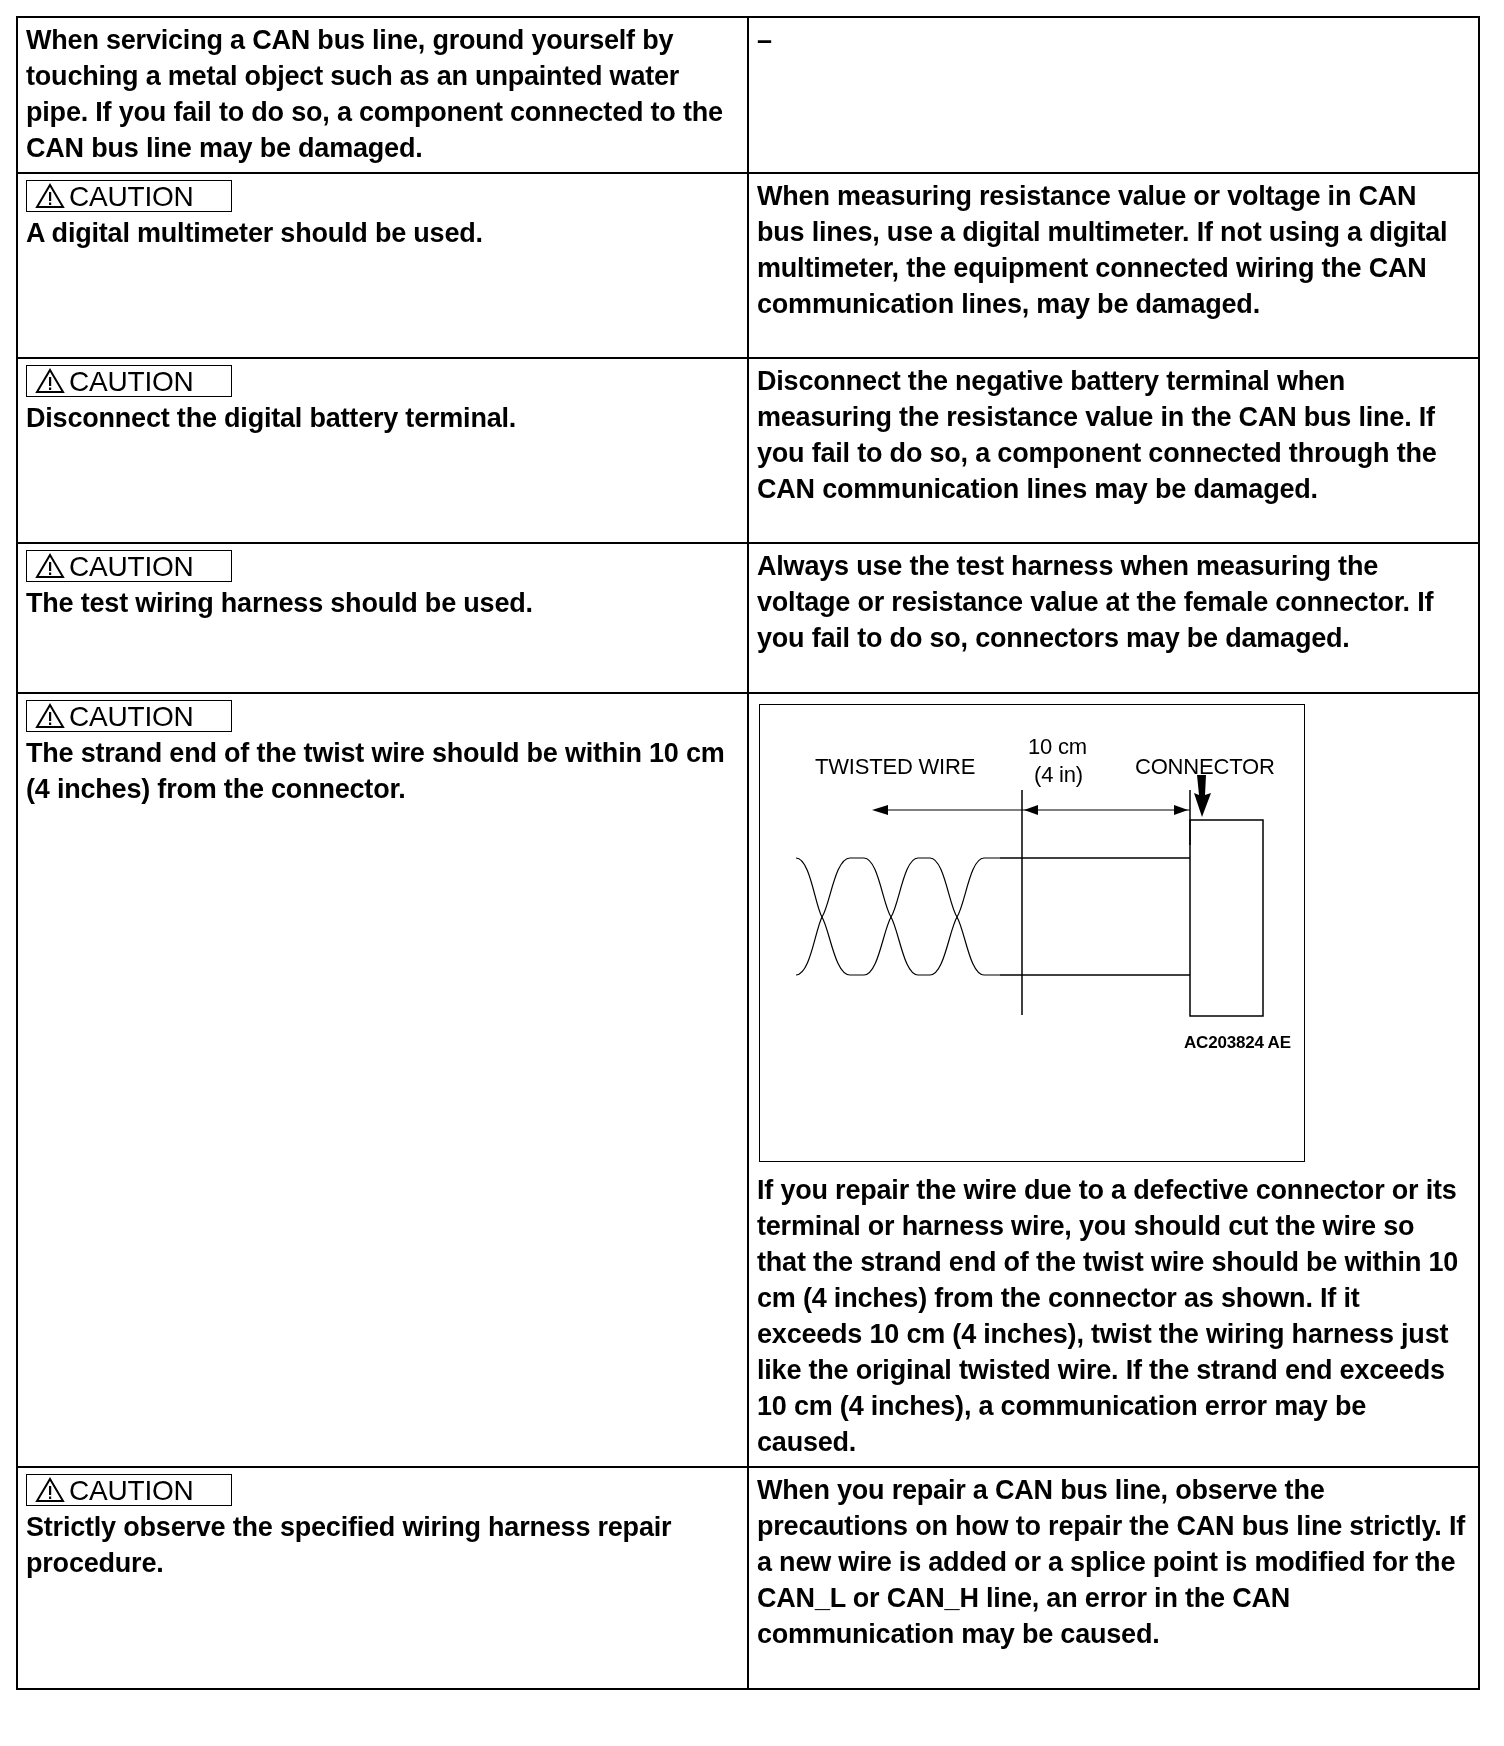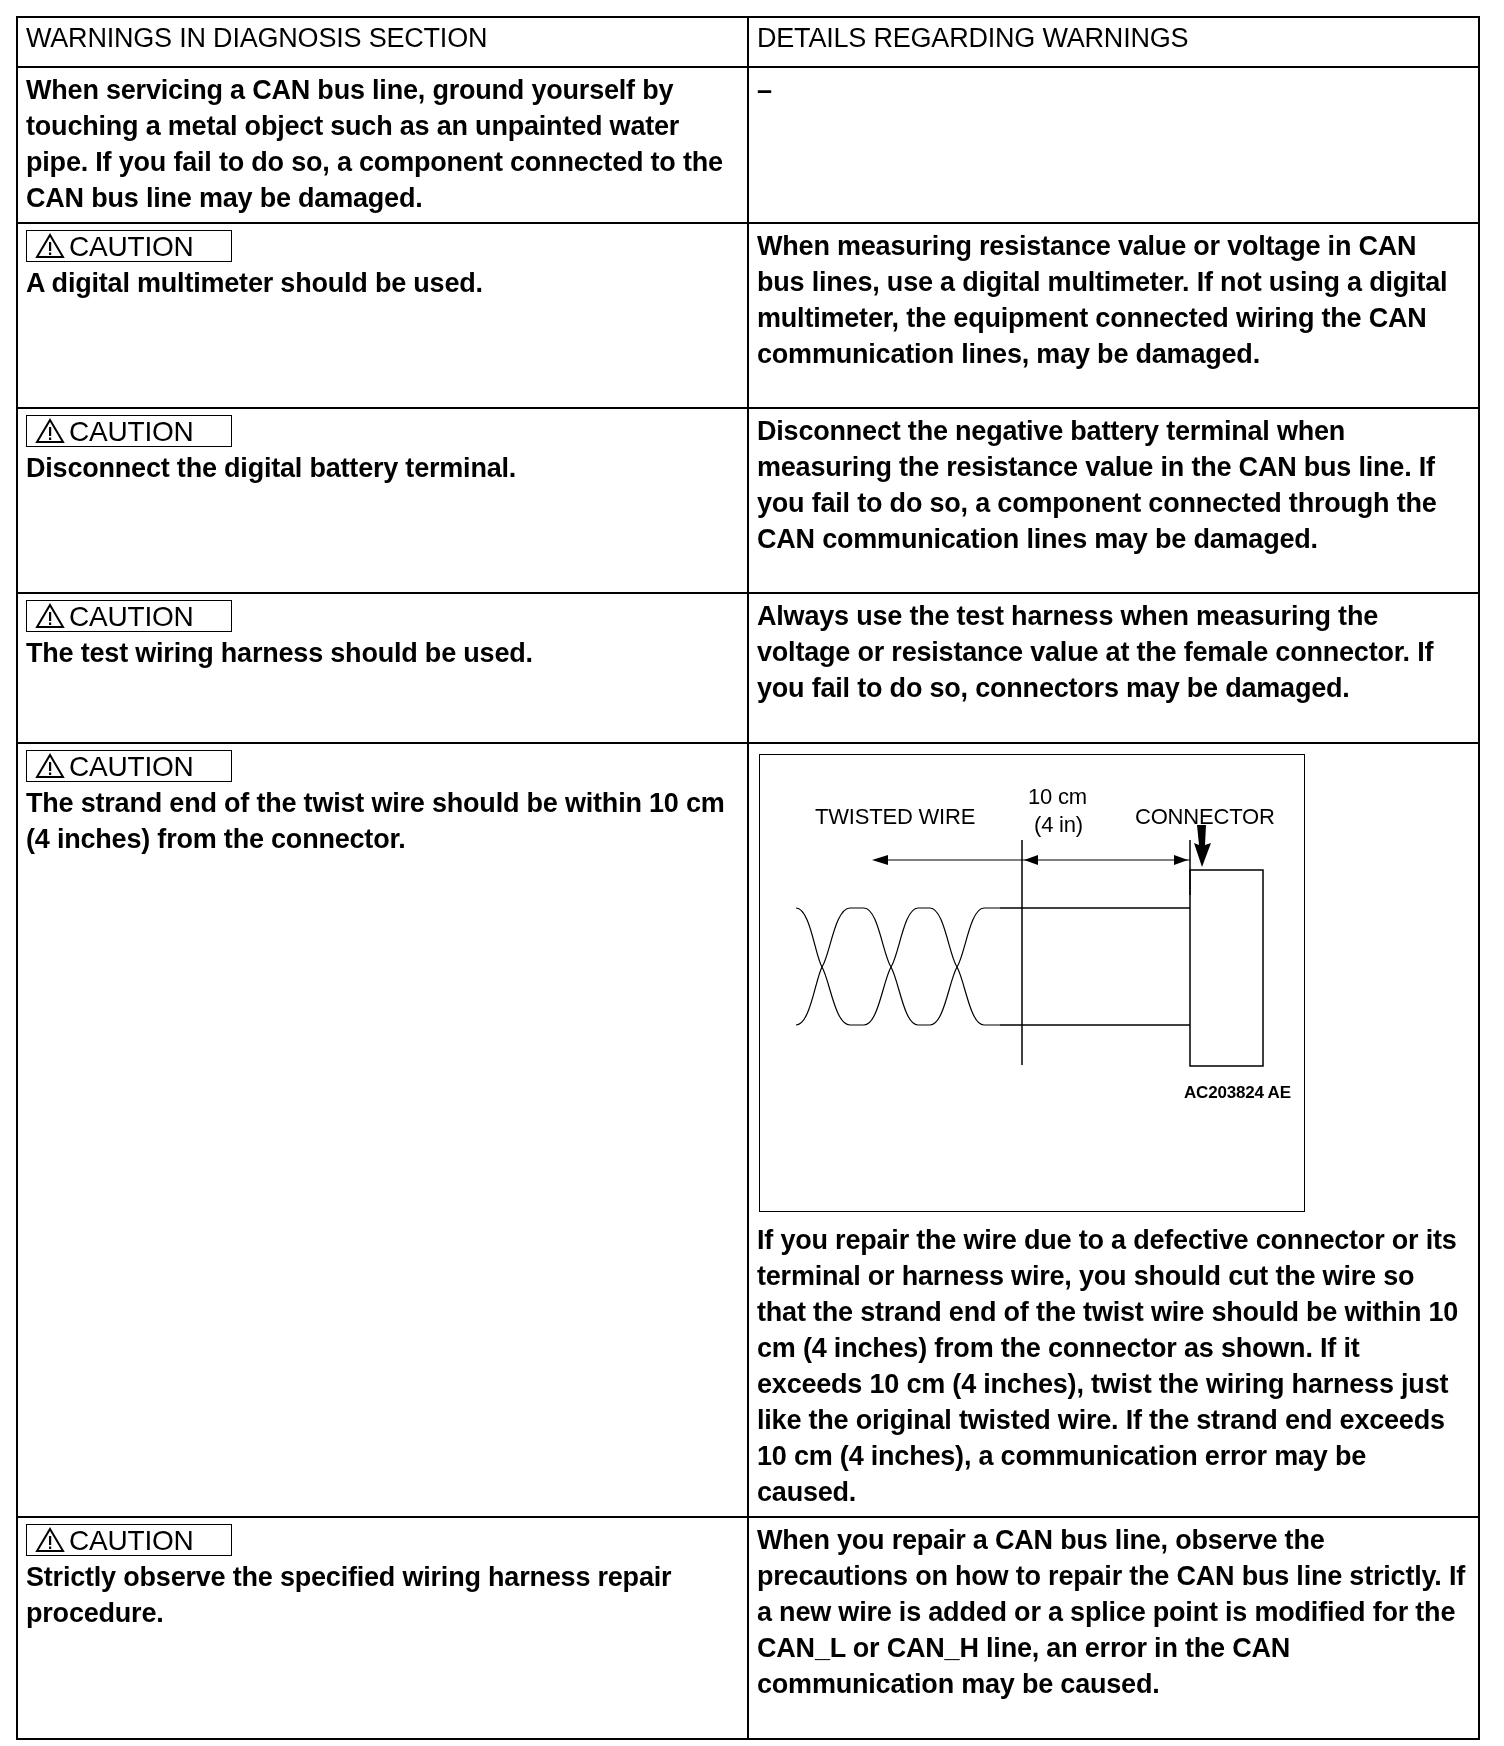--- a/index.html
+++ b/index.html
@@ -42,24 +42,20 @@
 </style>
 </head>
 <body>
 
 <table class="warn">
   <colgroup>
       <col class="c1">
       <col class="c2">
     </colgroup>
   <tbody>
-      <tr>
-    <th>WARNINGS IN DIAGNOSIS SECTION</th>
-    <th>DETAILS REGARDING WARNINGS</th>
-  </tr>
 
   <tr class="row1">
     <td>
       <div>When servicing a CAN bus line, ground yourself by touching a metal object such as an unpainted water pipe. If you fail to do so, a component connected to the CAN bus line may be damaged.</div>
     </td>
     <td>
       <div>–</div>
     </td>
   </tr>
 

